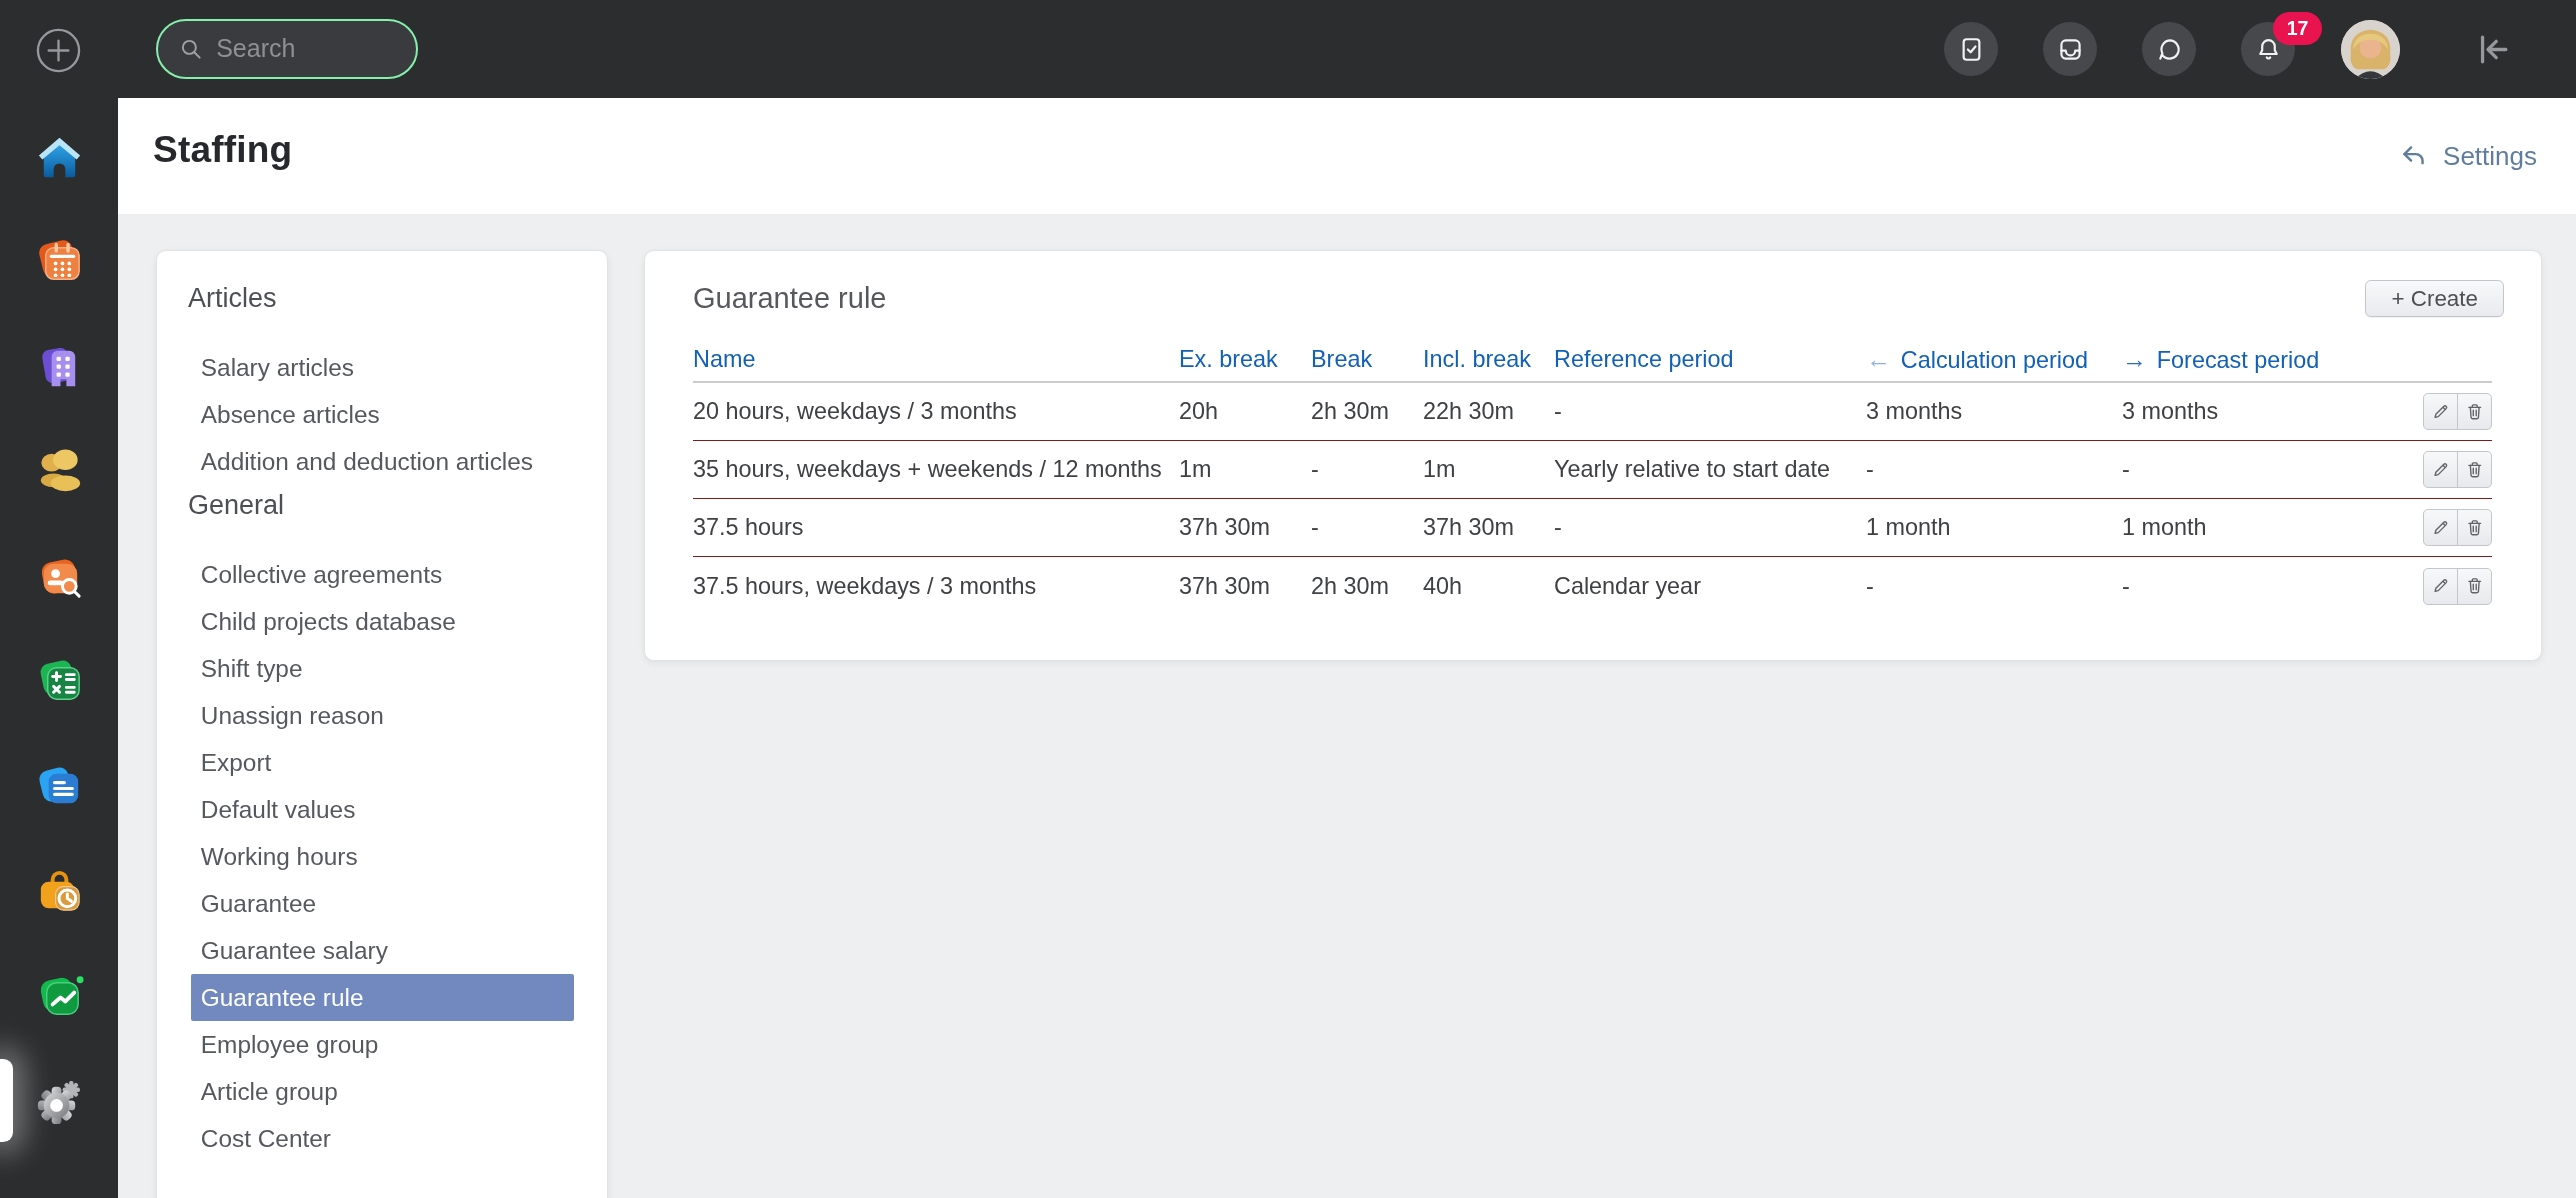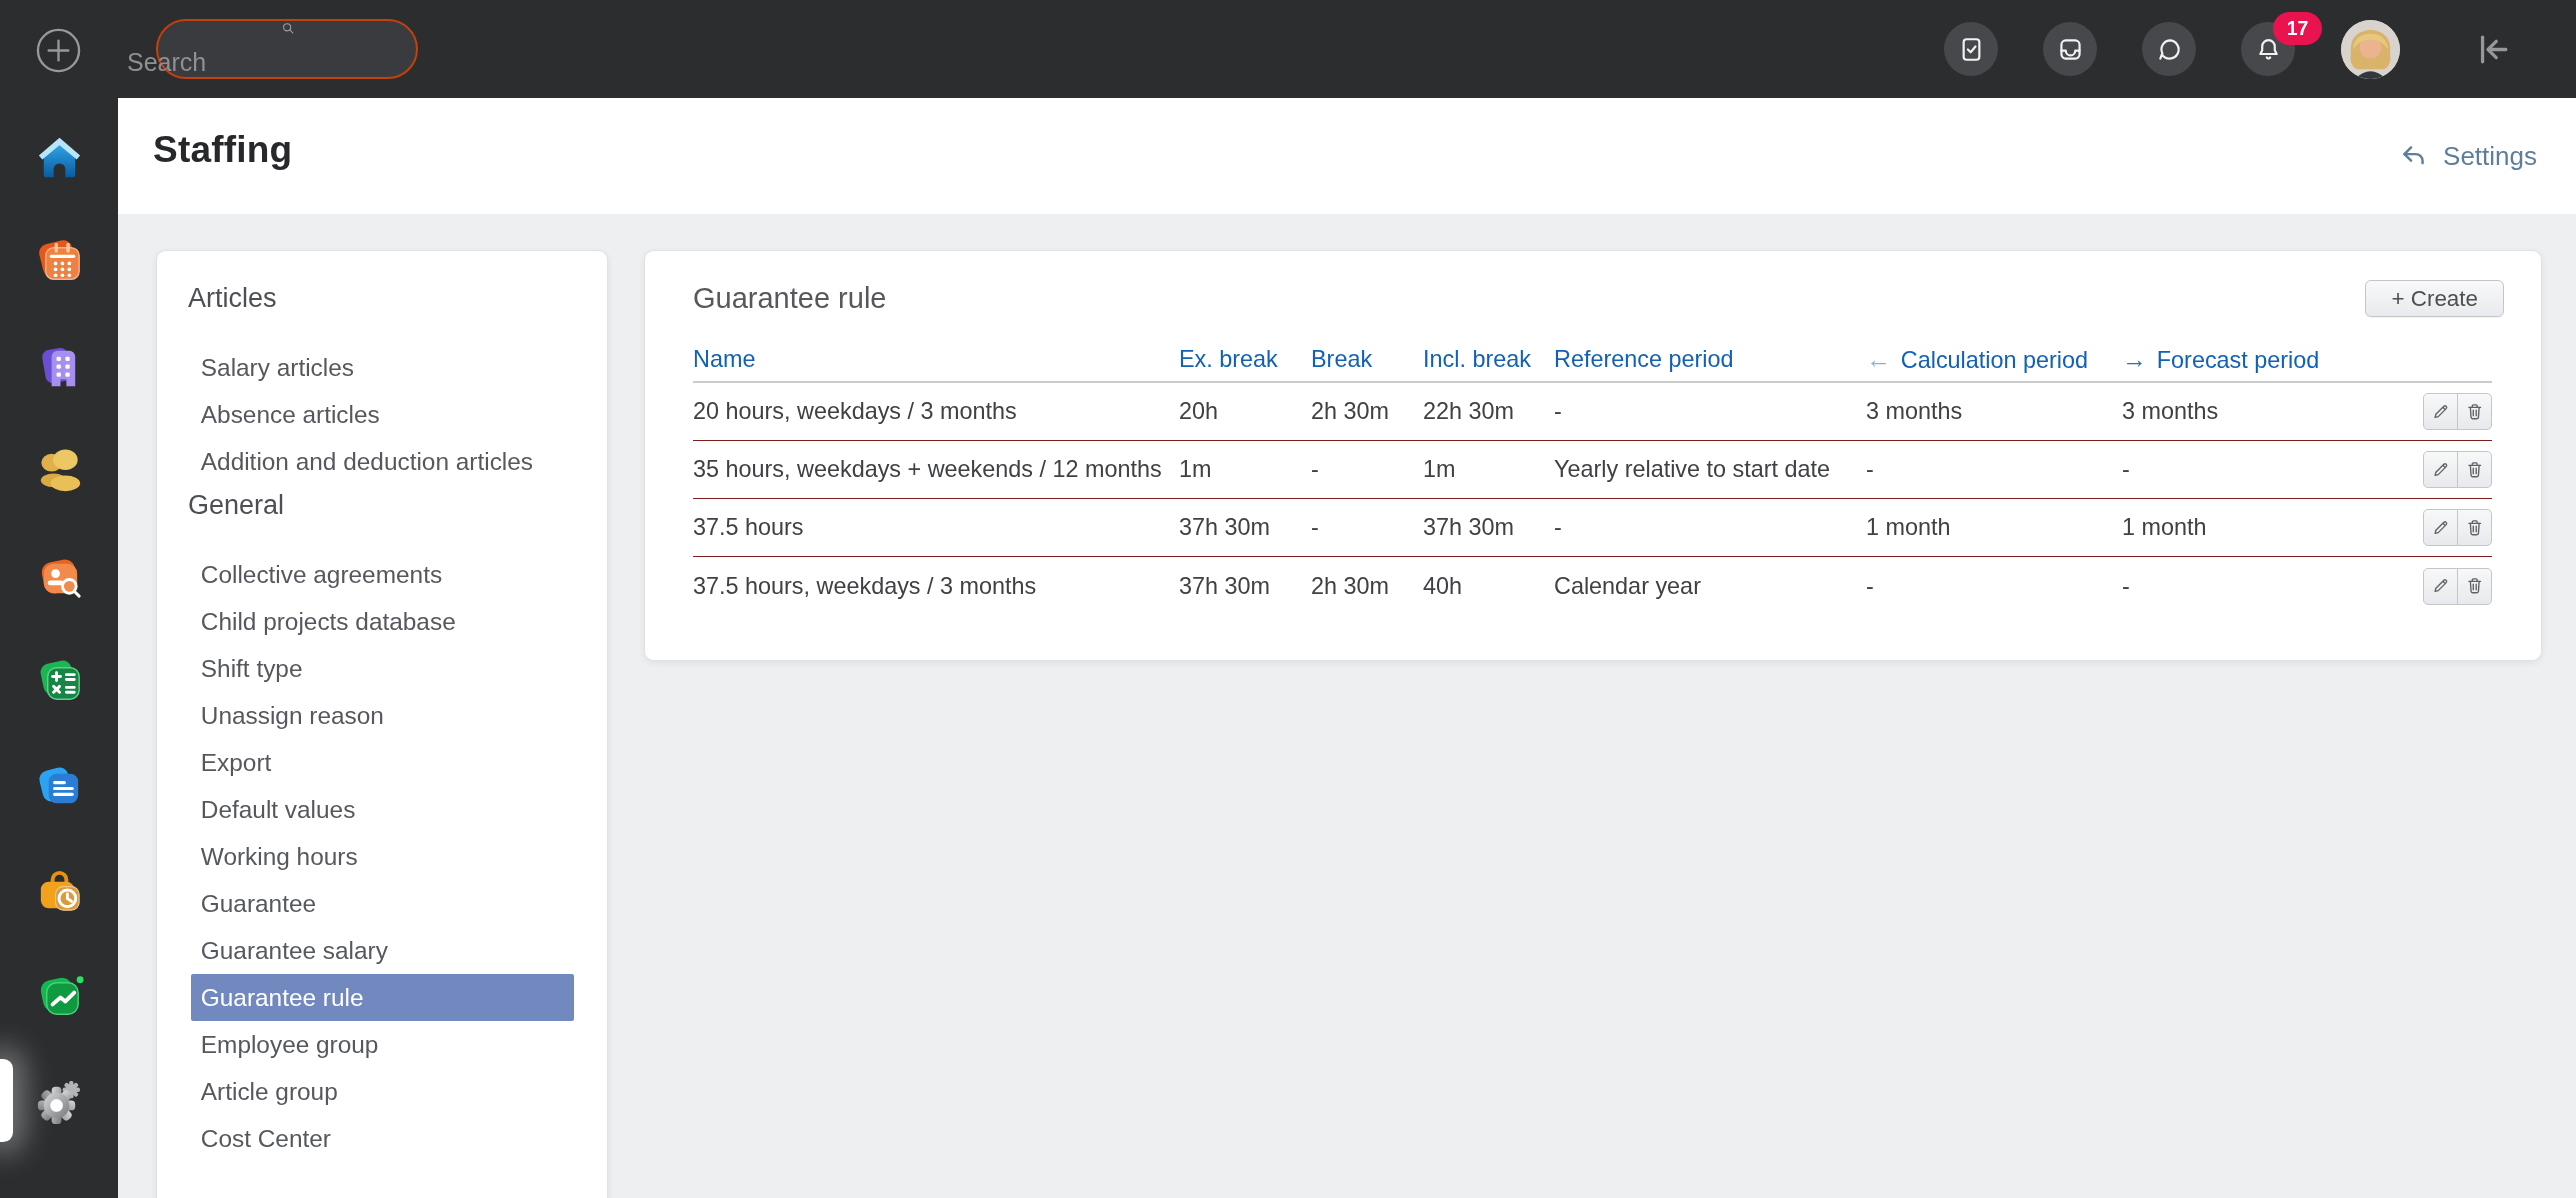--- a/index.html
+++ b/index.html
@@ -10,21 +10,21 @@
     --badge-red:#e9134f;
     --link-blue:#5f7d9c;
   }
   *{box-sizing:border-box;margin:0;padding:0;}
   html,body{width:2576px;height:1198px;overflow:hidden;}
   body{font-family:"Liberation Sans", sans-serif; background:#fff; position:relative;}
 
   
   .topbar{position:absolute;left:0;top:0;width:2576px;height:98px;background:var(--bar);z-index:5;}
   .search-box{position:absolute;left:156px;top:18.5px;width:262px;height:60px;border-radius:30px;
-    background:#3a3b3e;border:2px solid #c2410c;display:flex;align-items:center;padding:0 17.6px 0 19.5px;gap:12.7px;flex-direction:column;}
+    background:#3a3b3e;border:2px solid #86efac;display:flex;align-items:center;padding:0 17.6px 0 19.5px;gap:12.7px;}
   .search-box input{flex:1;min-width:0;background:transparent;border:none;outline:none;color:#d2d3d6;font-size:25px;font-family:inherit;}
   .search-box input::placeholder{color:#8e9094;}
   .topbar-actions{position:absolute;right:62px;top:0;height:98px;display:flex;align-items:center;}
   .circle-btn{width:54px;height:54px;border-radius:50%;background:#47484c;border:none;display:flex;align-items:center;justify-content:center;margin-left:45px;cursor:pointer;position:relative;}
   .circle-btn svg{display:block;}
   .badge{position:absolute;top:-9.8px;right:-27px;min-width:49px;height:33px;border-radius:16.6px;background:var(--badge-red);
     color:#fff;font-size:19.5px;font-weight:bold;display:flex;align-items:center;justify-content:center;padding:0 7.8px;}
   .avatar{width:59px;height:59px;border-radius:50%;overflow:hidden;margin-left:46px;border:none;background:#cdd2d8;cursor:pointer;flex:none;}
   .collapse-btn{margin-left:73px;background:none;border:none;cursor:pointer;display:flex;align-items:center;}
 

